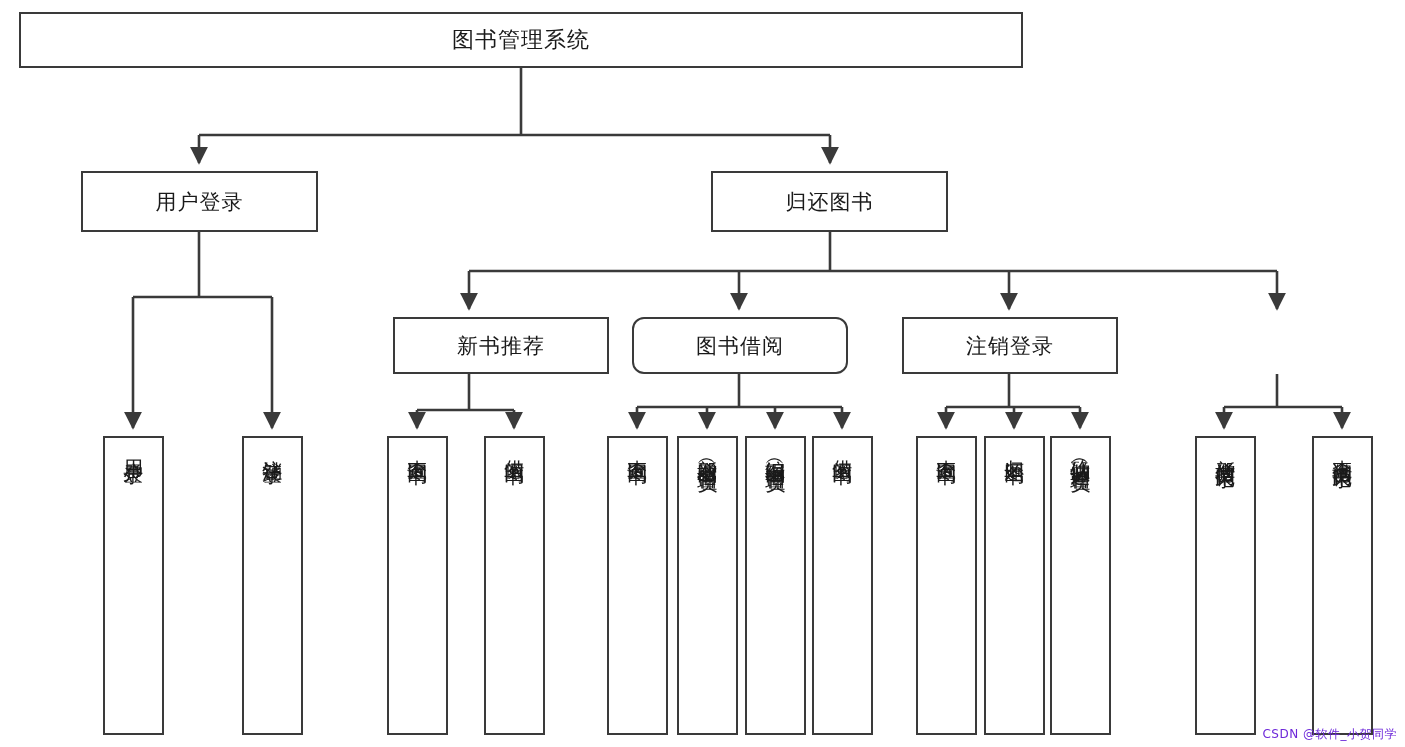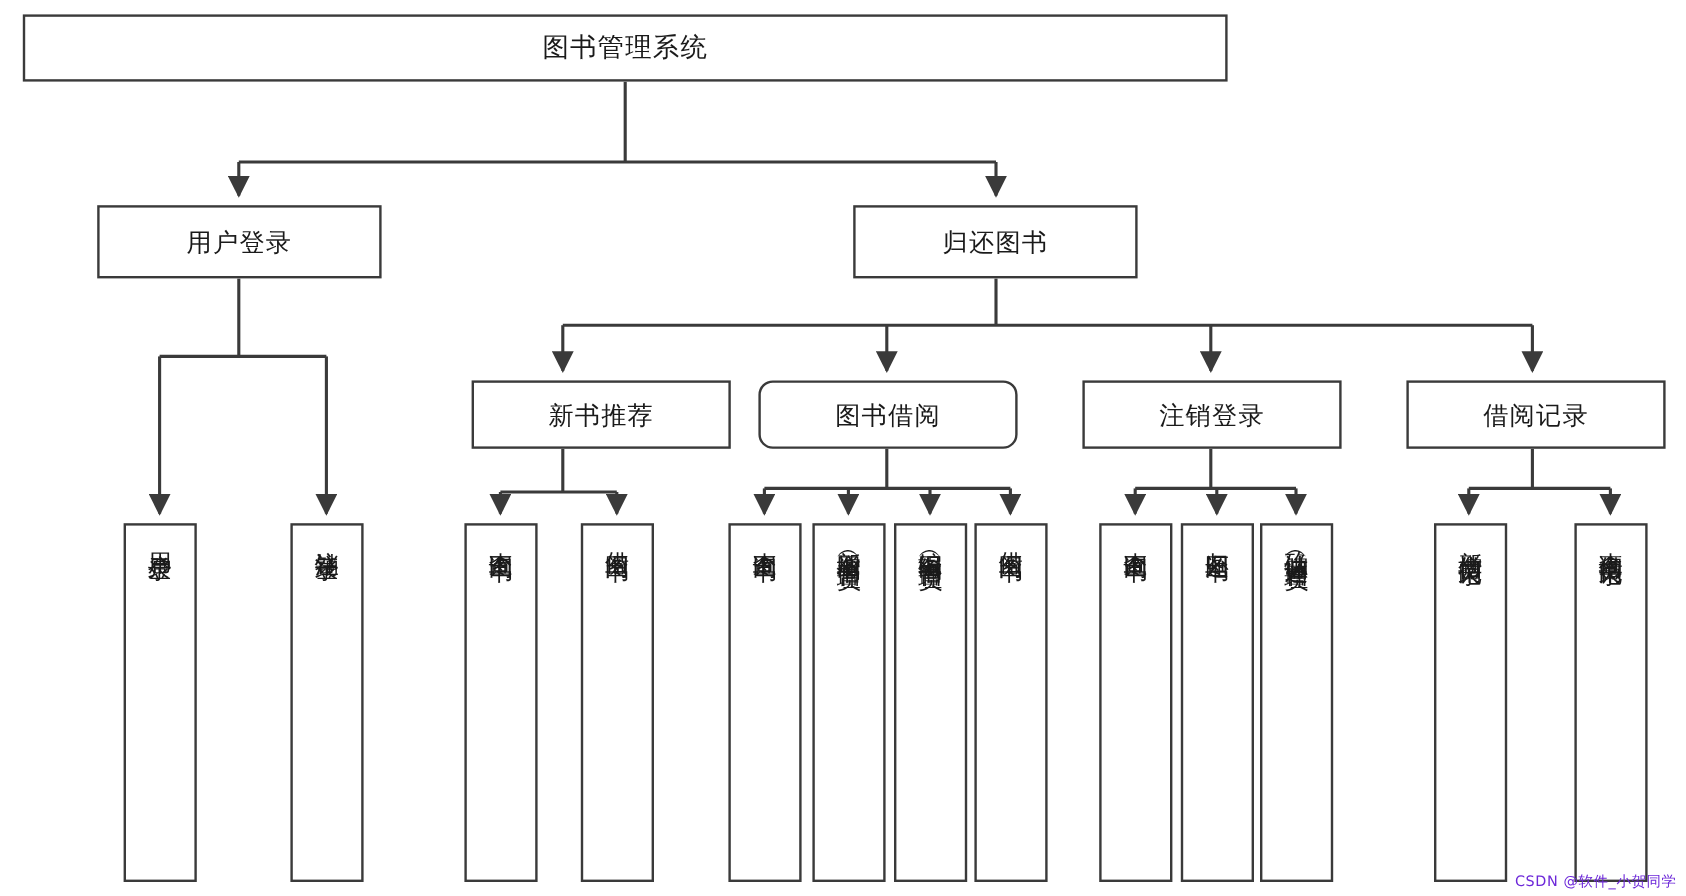--- a/index.html
+++ b/index.html
@@ -138,23 +138,20 @@
 
   <div class="node horiz" style="left:362px; top:317px; width:216px; height:57px;margin-left:31px;">
     <span>新书推荐</span>
   </div>
   <div class="node horiz" style="left:632px; top:317px; width:216px; height:57px;border-radius:12px;">
     <span>图书借阅</span>
   </div>
   <div class="node horiz" style="left:902px; top:317px; width:216px; height:57px;">
     <span>注销登录</span>
   </div>
-  <div class="node horiz" style="left:1172px; top:317px; width:216px; height:57px;">
-    <span>借阅记录</span>
-  </div>
 
   <div class="node vert" style="left:103px; top:436px; width:61px; height:299px;">
     <span class="vtext">用户登录</span>
   </div>
   <div class="node vert" style="left:242px; top:436px; width:61px; height:299px;">
     <span class="vtext">注销登录</span>
   </div>
 
   <div class="node vert" style="left:387px; top:436px; width:61px; height:299px;">
     <span class="vtext">查询图书</span>

